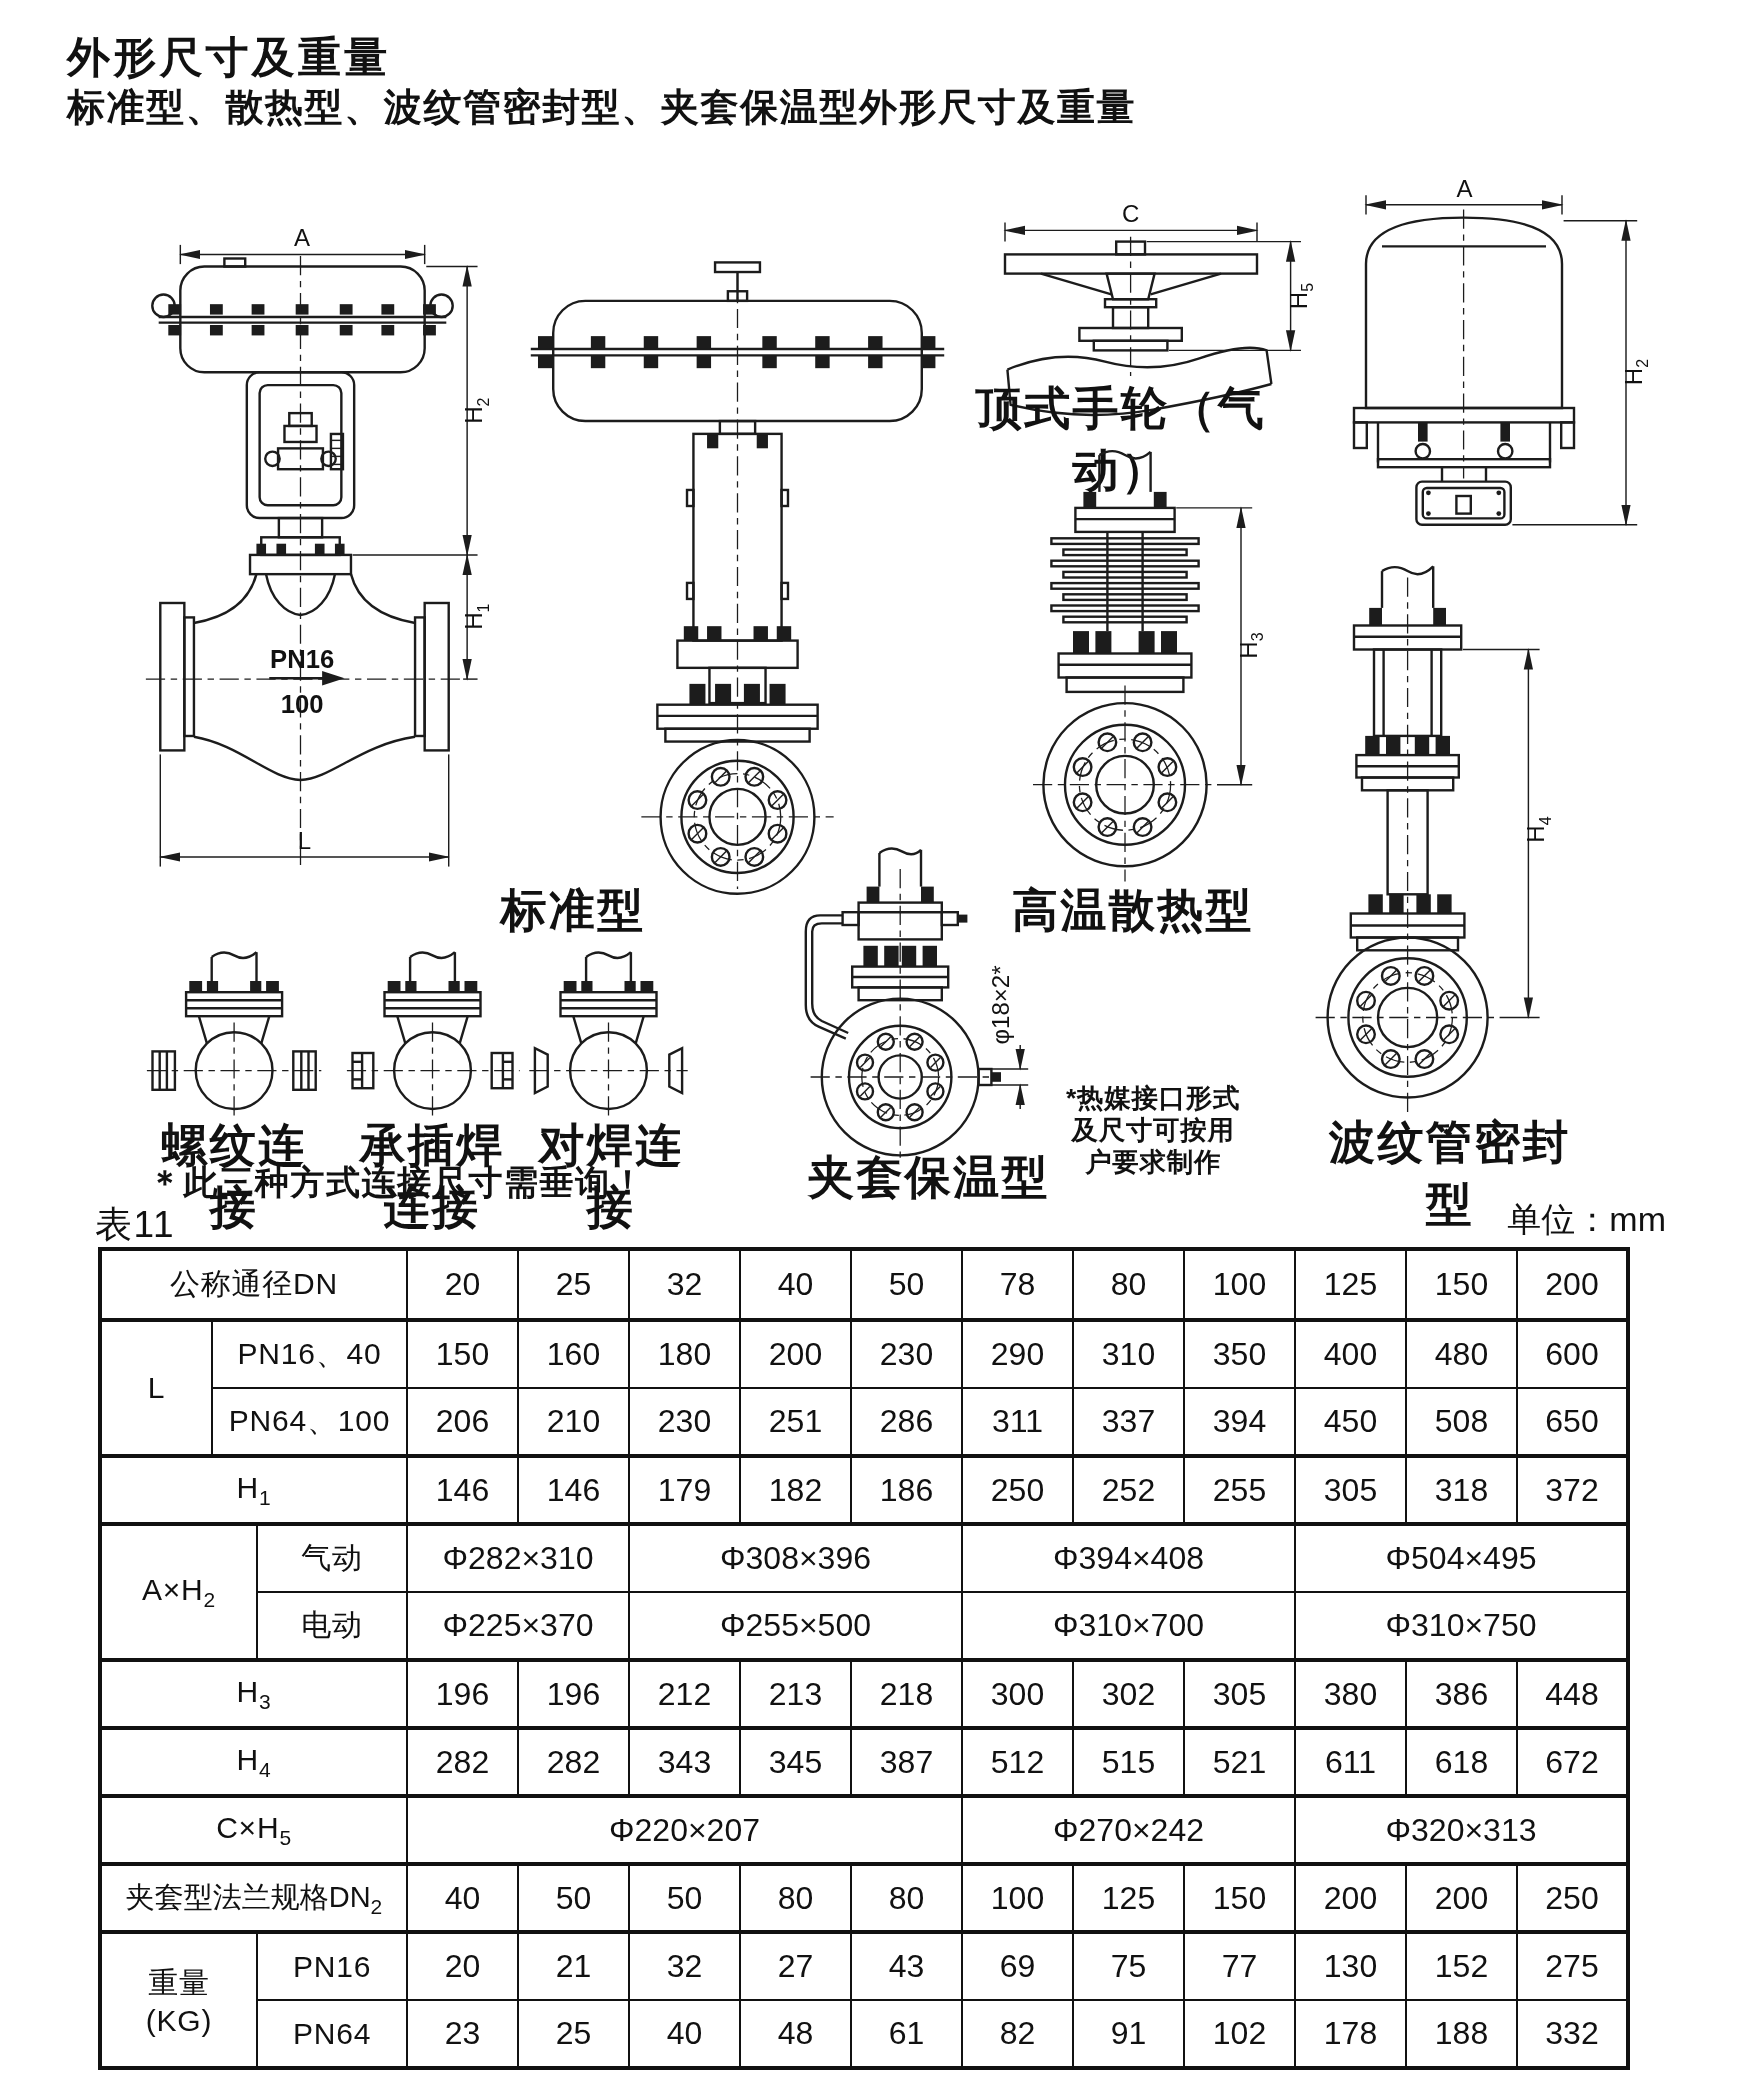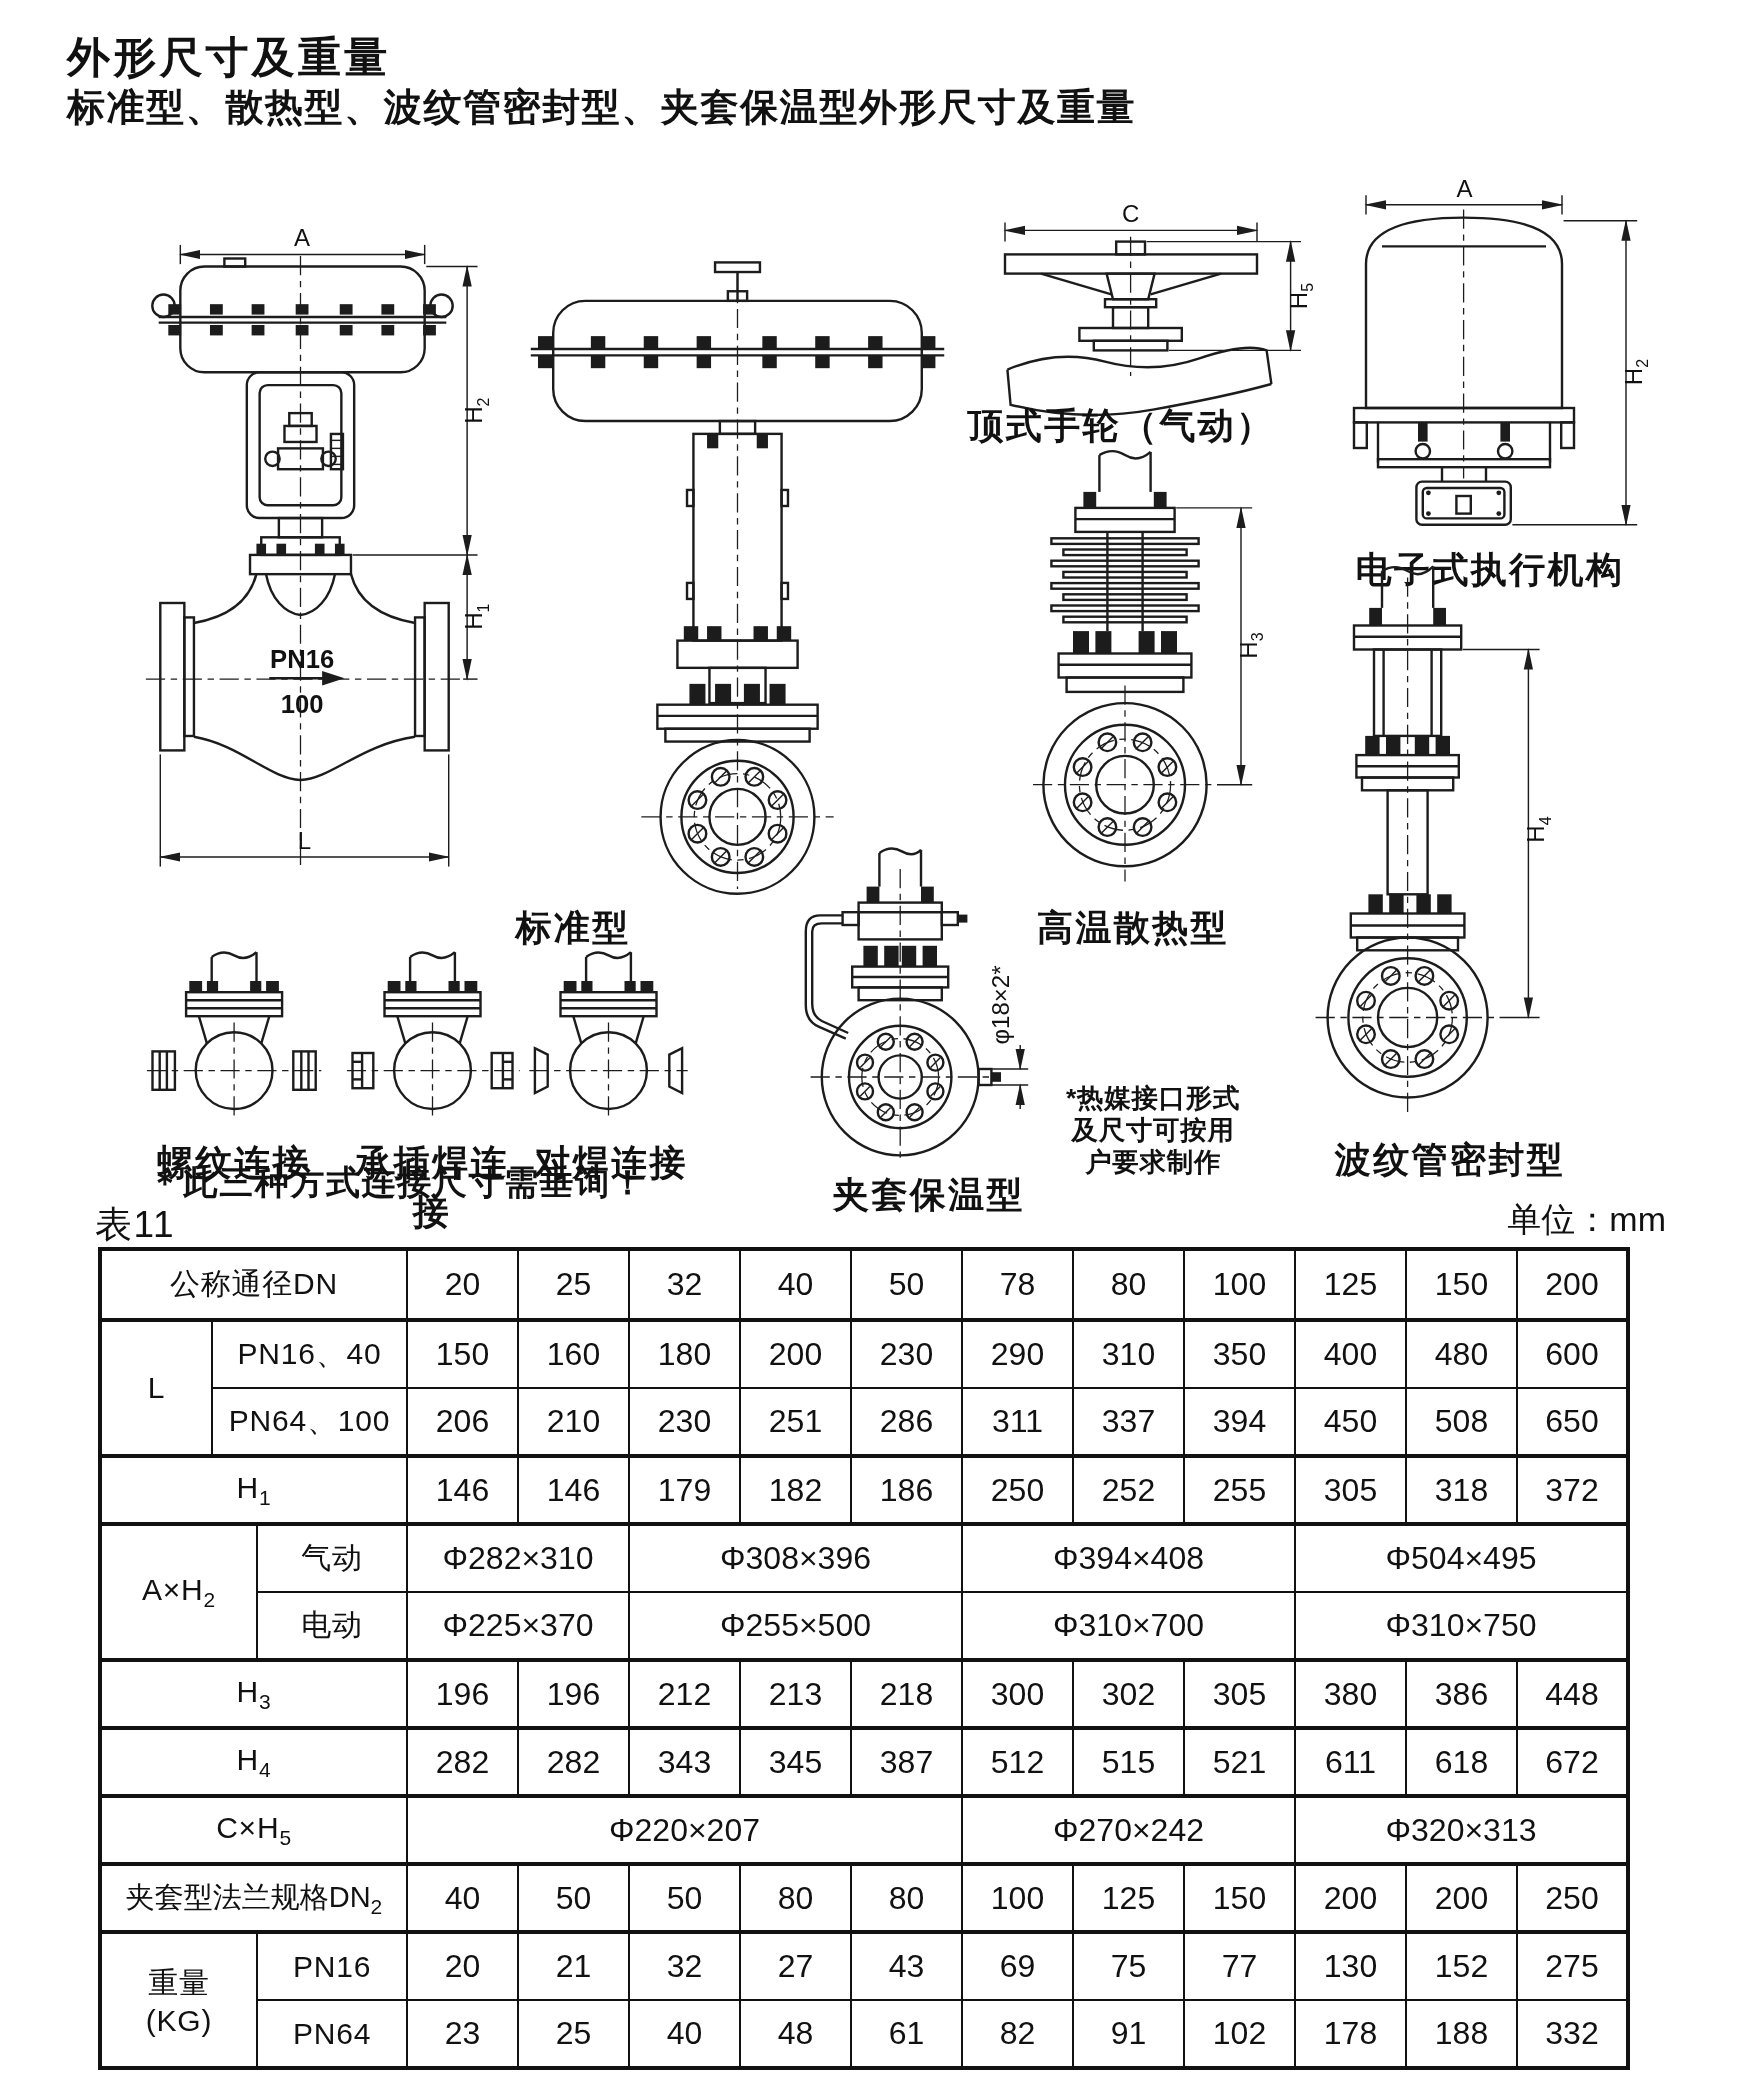--- a/index.html
+++ b/index.html
@@ -1,21 +1,21 @@
 <!DOCTYPE html>
 <html style="font-size:13px"><head>
 <meta charset="utf-8">
 <style>
   html,body{margin:0;padding:0;background:#e8e8e8;}
   .page{position:relative;width:1757px;height:2077px;background:#ffffff;overflow:hidden;
         font-family:"Liberation Sans","DejaVu Sans",sans-serif;color:#111;}
   .abs{position:absolute;}
   .title{left:67px;top:29px;font-size:43px;font-weight:bold;letter-spacing:3.2px;}
   .subtitle{left:67px;top:82px;font-size:38px;font-weight:bold;letter-spacing:1.6px;}
-  .dlabel{position:absolute;font-size:36px;font-weight:bold;text-align:center;letter-spacing:2.4px;margin-top:24px;}
+  .dlabel{position:absolute;font-size:46px;font-weight:bold;text-align:center;letter-spacing:2.4px;}
   .note{position:absolute;font-size:34px;font-weight:bold;letter-spacing:1.6px;}
   .medianote{position:absolute;font-size:26.4px;font-weight:bold;line-height:32px;letter-spacing:0.8px;text-align:center;}
   .tcaption{left:95px;top:1200px;font-size:37px;letter-spacing:1.6px;}
   .unit{left:1434px;top:1197px;width:232px;font-size:34px;text-align:right;}
   
   svg.dwg{position:absolute;overflow:visible;}
   svg.dwg line,svg.dwg path,svg.dwg rect,svg.dwg circle,svg.dwg polyline{fill:none;stroke:#1c1c1c;stroke-width:3;}
   svg.dwg .thin{stroke-width:1.8;}
   svg.dwg .cl{stroke-width:1.6;stroke-dasharray:24 7 8 7;}
   svg.dwg .fl{fill:#1c1c1c;stroke:none;}
@@ -249,21 +249,20 @@
     <rect x="168" y="390" width="18" height="22"></rect>
     <circle class="fl" cx="133" cy="386" r="3"></circle>
       <circle class="fl" cx="221" cy="386" r="3"></circle>
     <circle class="fl" cx="133" cy="412" r="3"></circle>
       <circle class="fl" cx="221" cy="412" r="3"></circle>
     <line class="thin" x1="302" y1="46" x2="394" y2="46"></line>
     <line class="thin" x1="238" y1="426" x2="394" y2="426"></line>
     <line class="thin" x1="380" y1="46" x2="380" y2="426" marker-start="url(#ar)" marker-end="url(#ar)"></line>
     <text transform="rotate(-90 400 235)" x="400" y="235" text-anchor="middle"><tspan>H</tspan><tspan class="sb" dy="8">2</tspan></text>
   </svg>
-  <div class="dlabel" style="left:1322px;top:522px;width:336px">电子式执行机构</div>
 
   <svg class="dwg" style="left:1001px;top:445px" width="264" height="449" viewBox="0 0 330 560">
     <path d="M123,12 Q139,2 155,12 T187,8"></path>
     <line x1="123" y1="12" x2="123" y2="58"></line>
       <line x1="187" y1="8" x2="187" y2="58"></line>
     <rect class="fl" x="103" y="58" width="16" height="20"></rect>
       <rect class="fl" x="191" y="58" width="16" height="20"></rect>
     <rect x="93" y="78" width="124" height="30"></rect>
       <line x1="93" y1="92" x2="217" y2="92"></line>
     <line x1="133" y1="108" x2="133" y2="232"></line>

